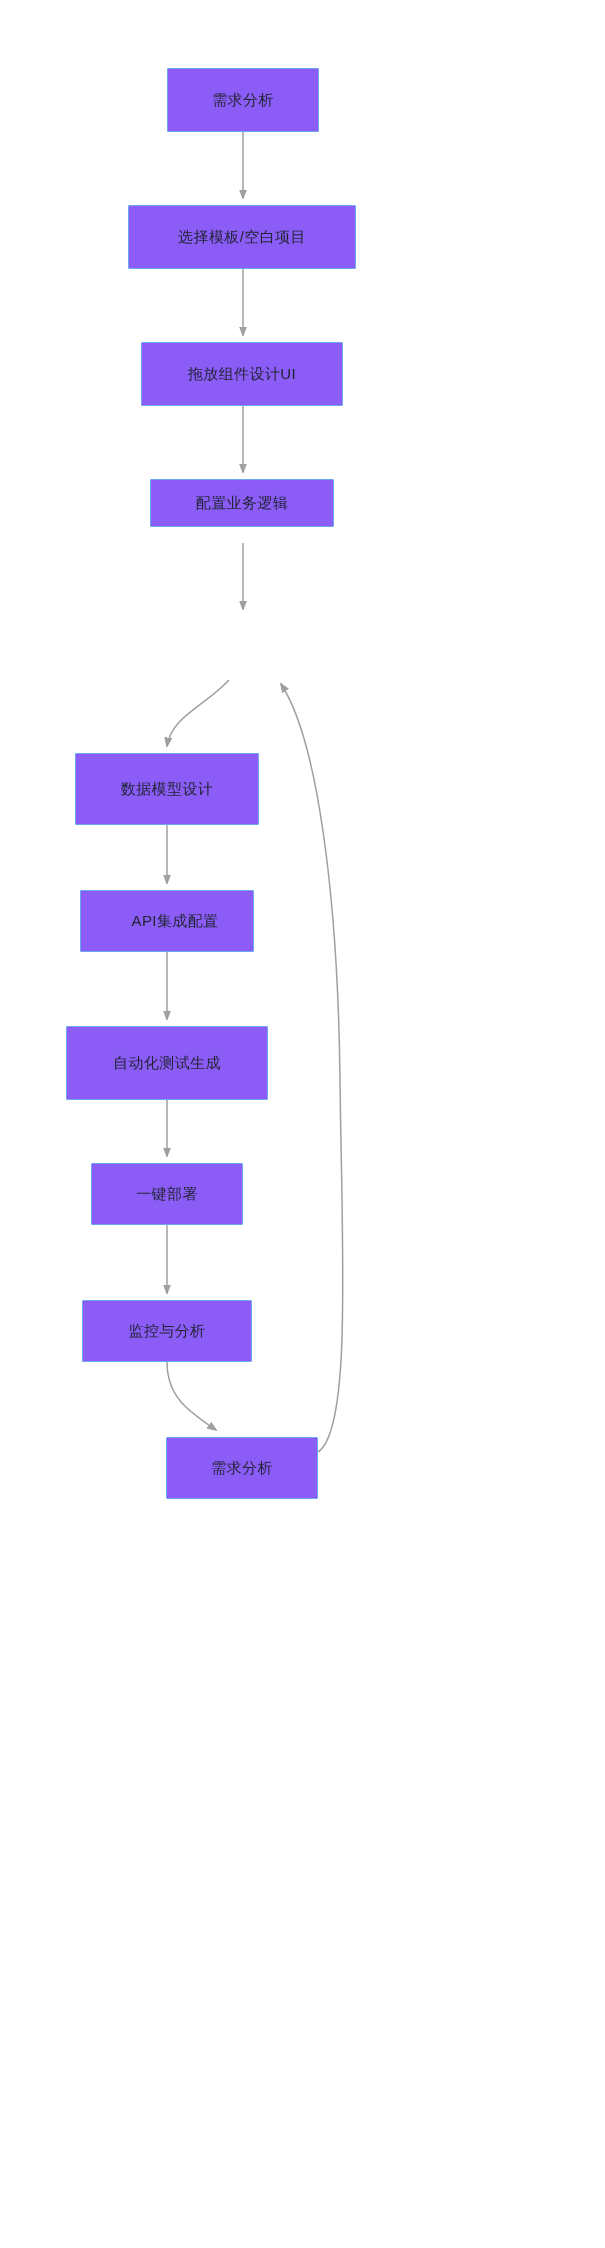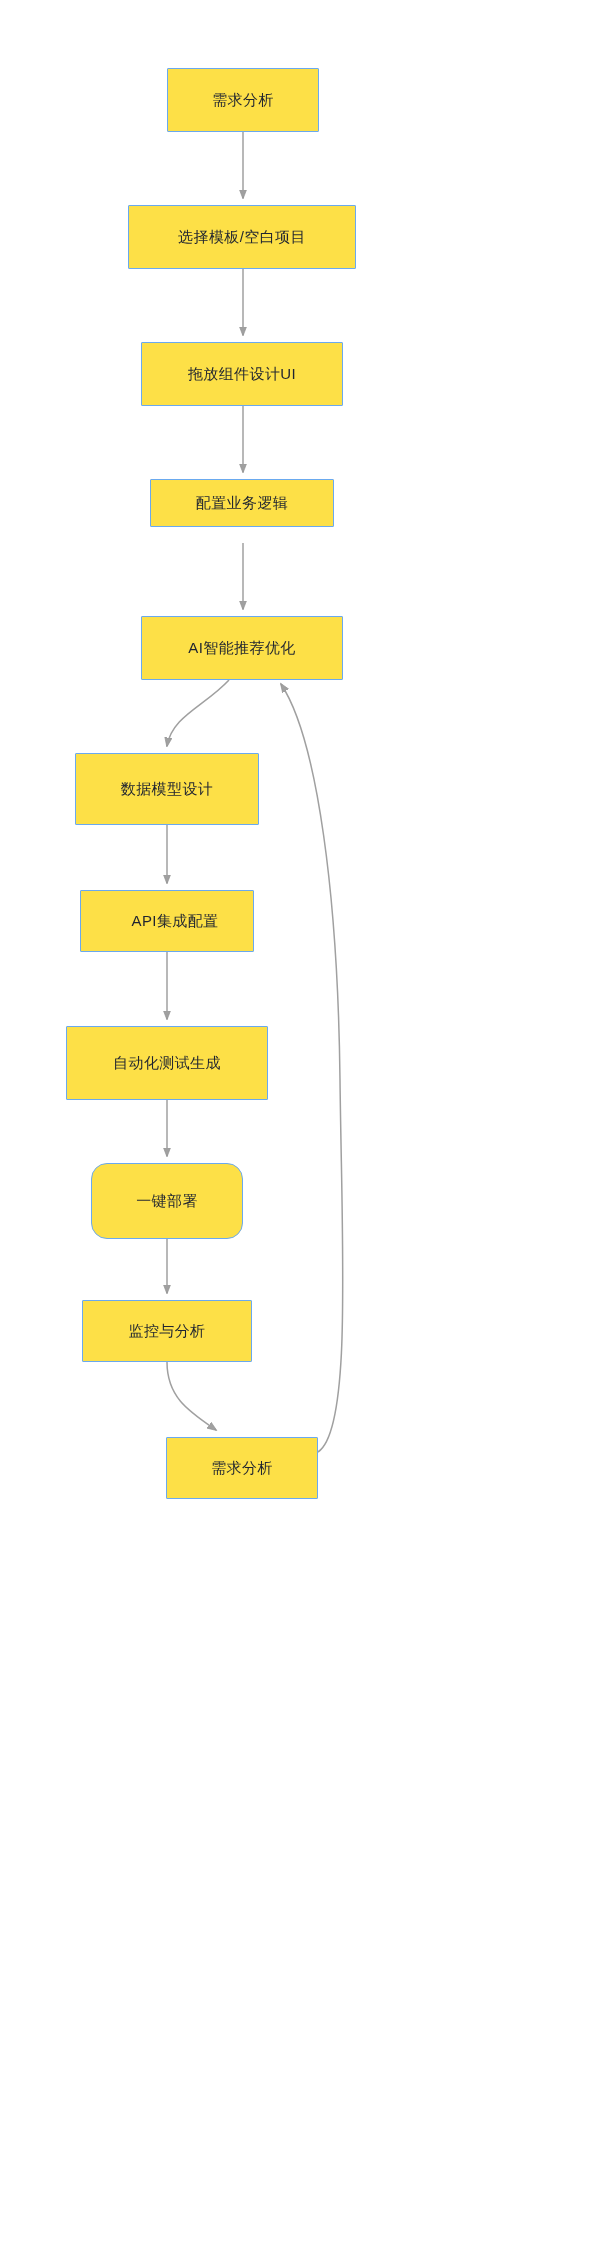--- a/index.html
+++ b/index.html
@@ -25,21 +25,21 @@
     position: absolute;
     left: 0;
     top: 0;
     width: 605px;
     height: 2248px;
     pointer-events: none;
   }
   .flow-node {
     position: absolute;
     box-sizing: border-box;
-    background: #fde047;
+    background: #8b5cf6;
     border: 1.6px solid #6aa9ef;
     border-radius: 1px;
     display: flex;
     align-items: center;
     justify-content: center;
     color: #1f2430;
     font-size: 15px;
     line-height: 1.2;
     letter-spacing: 0.4px;
     white-space: nowrap;
@@ -85,37 +85,34 @@
   </div>
 
   <div class="flow-node" style="left:141px; top:342px; width:202px; height:64px;">
     <span class="node-label">拖放组件设计UI</span>
   </div>
 
   <div class="flow-node" style="left:150px; top:479px; width:184px; height:48px;">
     <span class="node-label">配置业务逻辑</span>
   </div>
 
-  <div class="flow-node" style="left:141px; top:616px; width:202px; height:64px;">
-    <span class="node-label">AI智能推荐优化</span>
-  </div>
 
   <div class="flow-node" style="left:75px; top:753px; width:184px; height:72px;">
     <span class="node-label">数据模型设计</span>
   </div>
 
   <div class="flow-node" style="left:80px; top:890px; width:174px; height:62px;padding-left:16px;">
     <span class="node-label">API集成配置</span>
   </div>
 
   <div class="flow-node" style="left:66px; top:1026px; width:202px; height:74px;">
     <span class="node-label">自动化测试生成</span>
   </div>
 
-  <div class="flow-node" style="left:91px; top:1163px; width:152px; height:76px;border-radius:16px;">
+  <div class="flow-node" style="left:91px; top:1163px; width:152px; height:62px;">
     <span class="node-label">一键部署</span>
   </div>
 
   <div class="flow-node" style="left:82px; top:1300px; width:170px; height:62px;">
     <span class="node-label">监控与分析</span>
   </div>
 
   <div class="flow-node" style="left:166px; top:1437px; width:152px; height:62px;">
     <span class="node-label">需求分析</span>
   </div>

